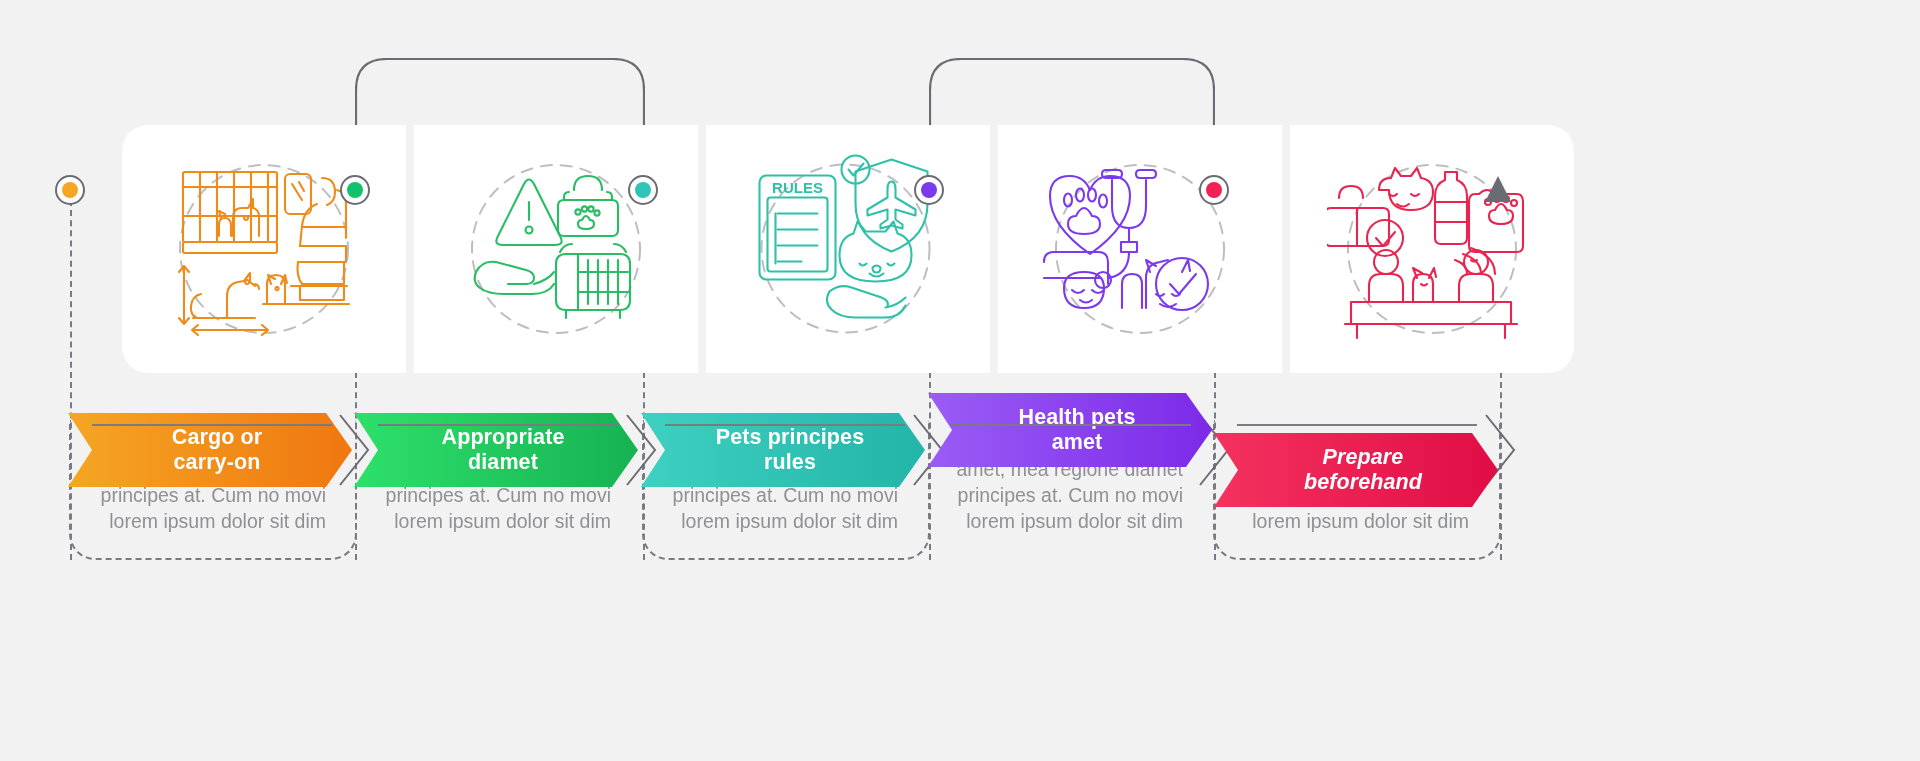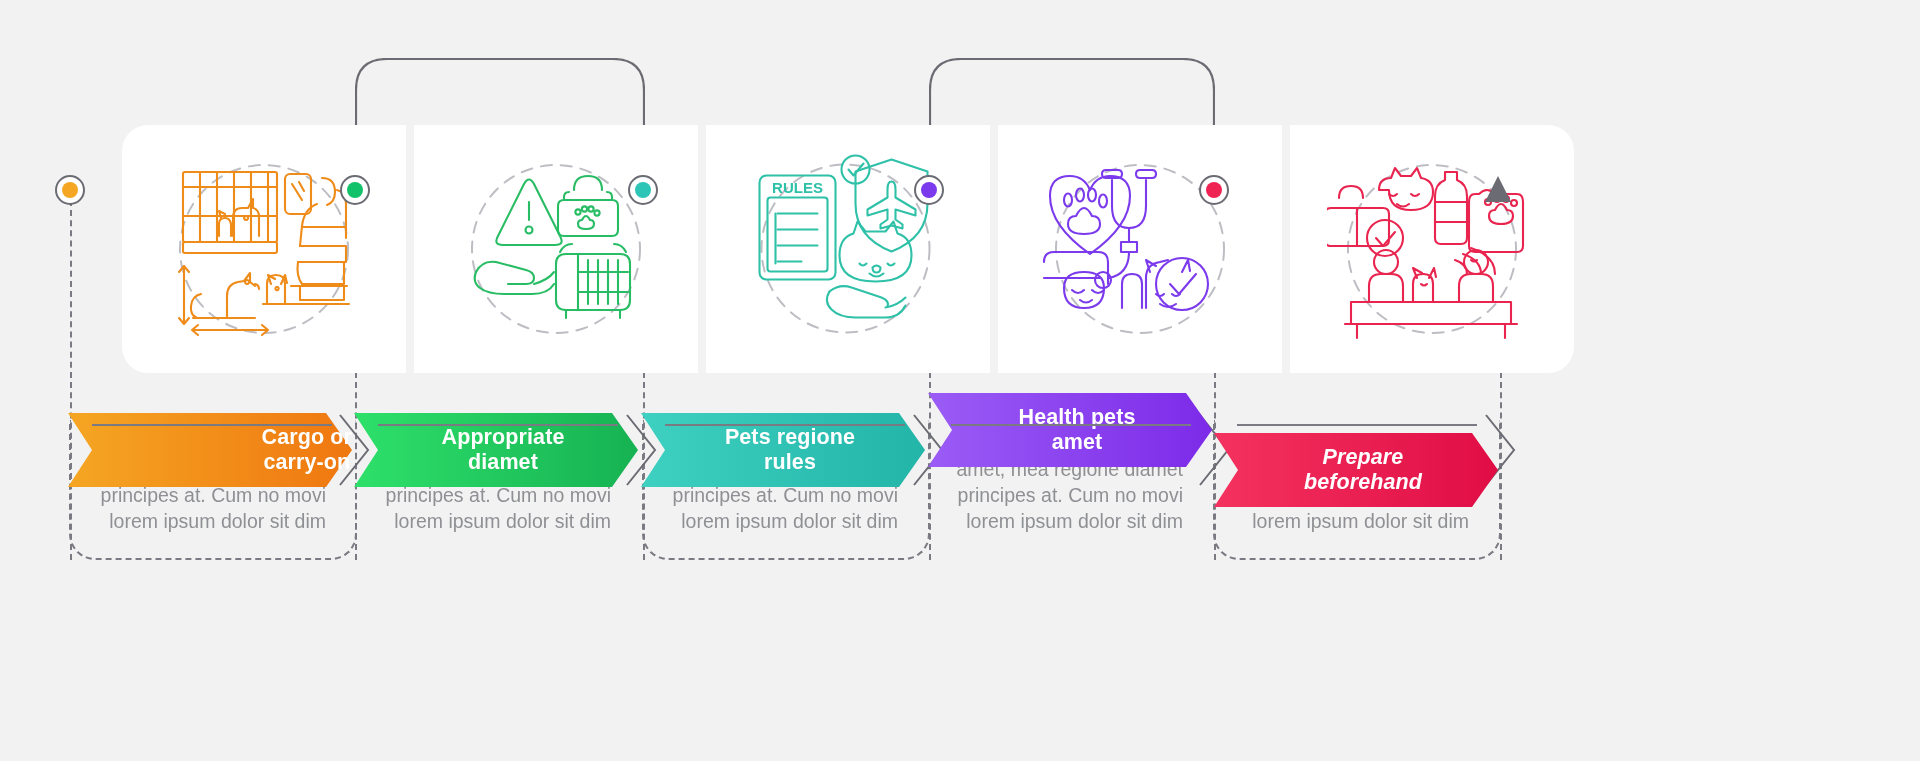--- a/index.html
+++ b/index.html
@@ -327,21 +327,21 @@
   </div>
   <div class="dot" style="left:914px;top:175px;">
     <i style="background:#7c3aed;"></i>
   </div>
   <div class="dot" style="left:1199px;top:175px;">
     <i style="background:#ef2454;"></i>
   </div>
 
   <div class="endtri" style="left:1485px;top:176px;border-left:13px solid transparent;border-right:13px solid transparent;border-bottom:26px solid #6b6b73;"></div>
 
-  <div class="ribbon" style="left:68px;top:413px;justify-content:flex-end;">
+  <div class="ribbon" style="left:68px;top:413px;">
     <svg class="rb-bg" viewBox="0 0 284 74" preserveAspectRatio="none">
       <defs>
           <linearGradient id="g1" x1="0" y1="0" x2="1" y2="0">
         <stop offset="0" stop-color="#f5a623"></stop>
             <stop offset="1" stop-color="#ef7710"></stop>
       </linearGradient>
         </defs>
       <path d="M0,0 H258 L284,37 L258,74 H0 L24,37 Z" fill="url(#g1)"></path>
     </svg>
     <div class="rb-txt">
@@ -374,21 +374,21 @@
     <svg class="rb-bg" viewBox="0 0 284 74" preserveAspectRatio="none">
       <defs>
           <linearGradient id="g3" x1="0" y1="0" x2="1" y2="0">
         <stop offset="0" stop-color="#3ed0c0"></stop>
             <stop offset="1" stop-color="#22b5a8"></stop>
       </linearGradient>
         </defs>
       <path d="M0,0 H258 L284,37 L258,74 H0 L24,37 Z" fill="url(#g3)"></path>
     </svg>
     <div class="rb-txt">
-      <span>Pets regione</span><br><span>rules</span>
+      <span>Pets principes</span><br><span>rules</span>
     </div>
   </div>
   <svg class="chev" style="left:912px;top:413px;" width="34" height="74" viewBox="0 0 34 74">
     <path d="M2,2 L30,37 L2,72" fill="none" stroke="#6b6b73" stroke-width="2"></path>
   </svg>
 
   <div class="ribbon" style="left:928px;top:393px;">
     <svg class="rb-bg" viewBox="0 0 284 74" preserveAspectRatio="none">
       <defs>
           <linearGradient id="g4" x1="0" y1="0" x2="1" y2="0">

